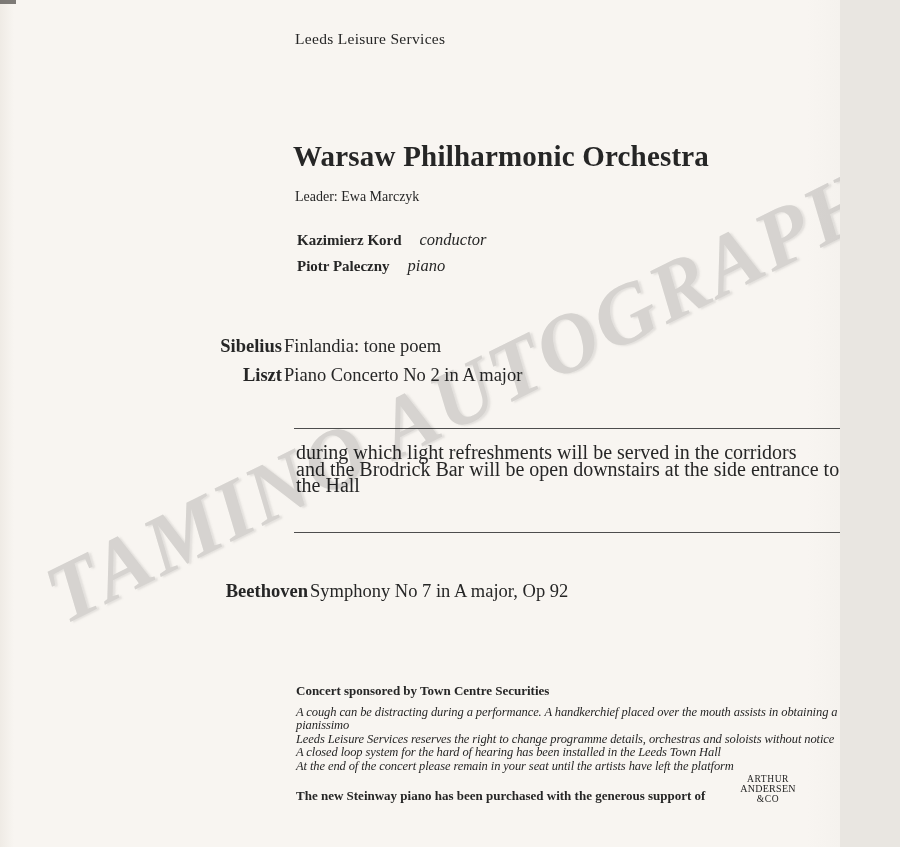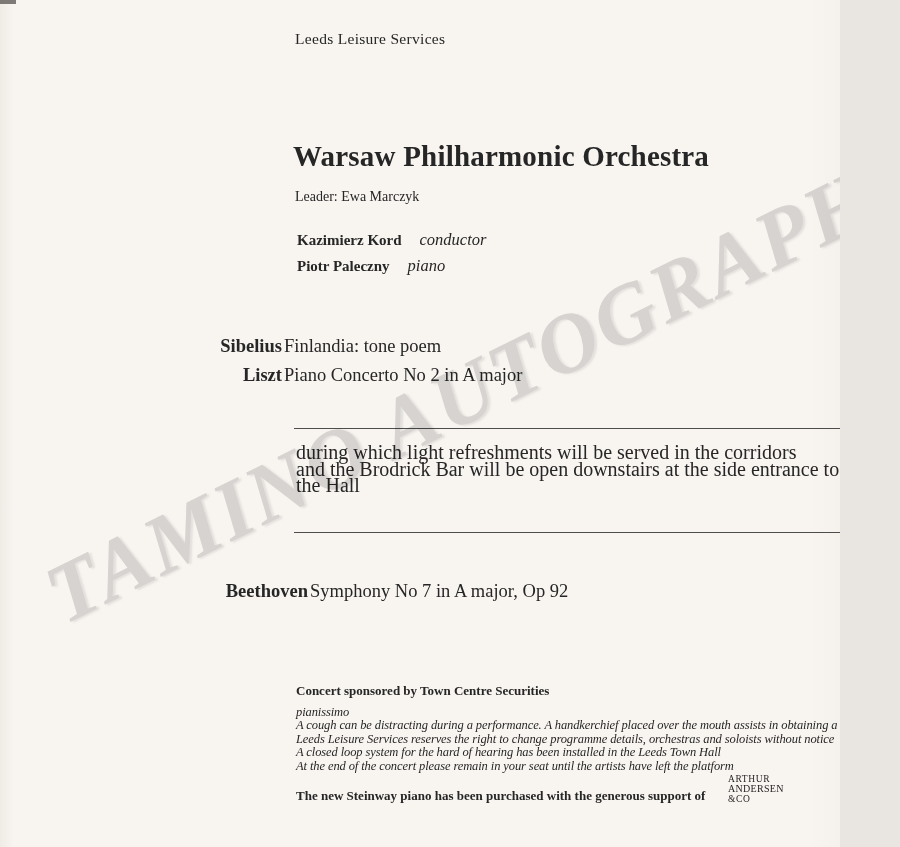--- a/index.html
+++ b/index.html
@@ -44,21 +44,21 @@
   .interval-line{font-size:20px;line-height:16.5px;}
   .interval-warning{font-size:11.5px;margin-top:6px;letter-spacing:.2px;}
 
   .sponsor{position:absolute;left:296px;top:683px;font-size:13px;font-weight:bold;}
   .notes{position:absolute;left:296px;top:706px;font-style:italic;font-size:12.5px;
          line-height:13.4px;letter-spacing:-0.1px;}
   .note-line{white-space:nowrap;}
 
   .steinway{position:absolute;left:296px;top:772px;width:560px;}
   .steinway-text{position:absolute;left:0;top:16px;font-size:13px;font-weight:bold;white-space:nowrap;}
-  .aa-logo{position:absolute;left:432px;top:2px;width:80px;text-align:left;line-height:10px;color:#1f1f1f;}
+  .aa-logo{position:absolute;left:432px;top:2px;width:80px;text-align:center;line-height:10px;color:#1f1f1f;}
   .aa-l1{font-size:9.5px;letter-spacing:.6px;}
   .aa-l2{font-size:10px;letter-spacing:.3px;}
   .aa-l3{font-size:9.5px;letter-spacing:.6px;}
 
   .watermark{
     position:absolute;left:30px;top:556px;
     transform:rotate(-26.5deg);transform-origin:0 0;
     font-size:84px;font-style:italic;font-weight:bold;
     letter-spacing:3px;white-space:nowrap;
     color:#c6c6c6;opacity:.62;
@@ -105,22 +105,22 @@
 
   <div class="rule rule-2"></div>
 
   <div class="prog-row row-beethoven">
     <span class="composer">Beethoven</span><span class="work">Symphony No 7 in A major, Op 92</span>
   </div>
 
   <div class="sponsor">Concert sponsored by Town Centre Securities</div>
 
   <div class="notes">
+    <div class="note-line">A cough can be distracting during a performance. A handkerchief placed over the mouth assists in obtaining a</div>
     <div class="note-line">pianissimo</div>
-    <div class="note-line">A cough can be distracting during a performance. A handkerchief placed over the mouth assists in obtaining a</div>
     <div class="note-line">Leeds Leisure Services reserves the right to change programme details, orchestras and soloists without notice</div>
     <div class="note-line">A closed loop system for the hard of hearing has been installed in the Leeds Town Hall</div>
     <div class="note-line">At the end of the concert please remain in your seat until the artists have left the platform</div>
   </div>
 
   <div class="steinway">
     <div class="steinway-text">The new Steinway piano has been purchased with the generous support of</div>
     <div class="aa-logo">
       <div class="aa-l1">ARTHUR</div>
       <div class="aa-l2">ANDERSEN</div>

